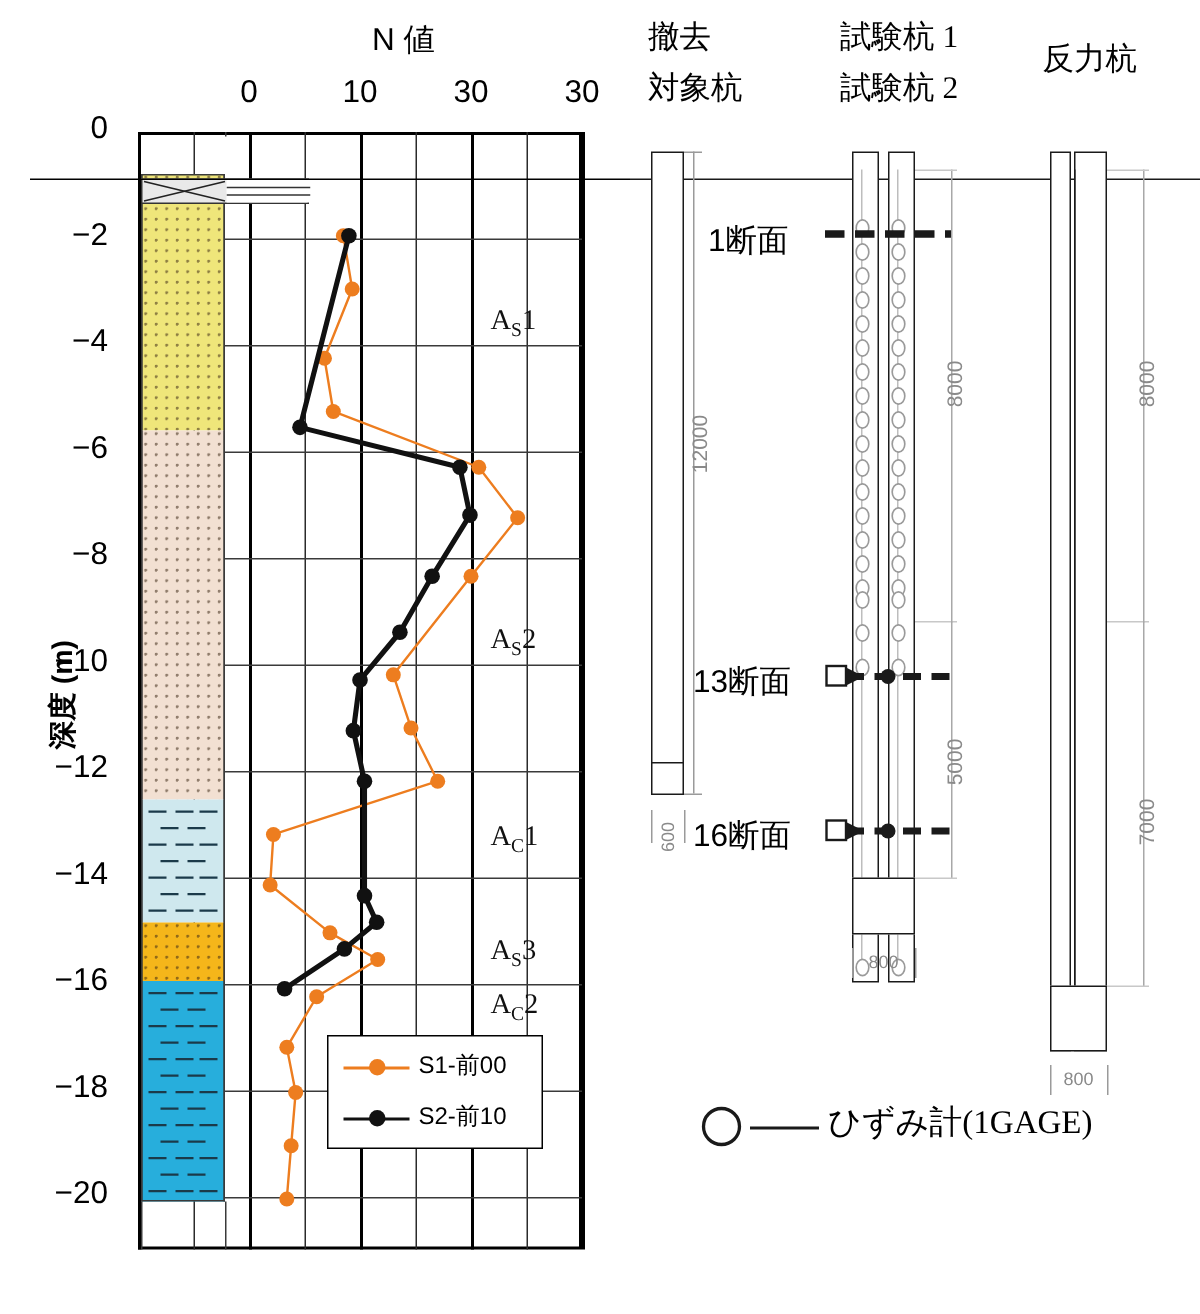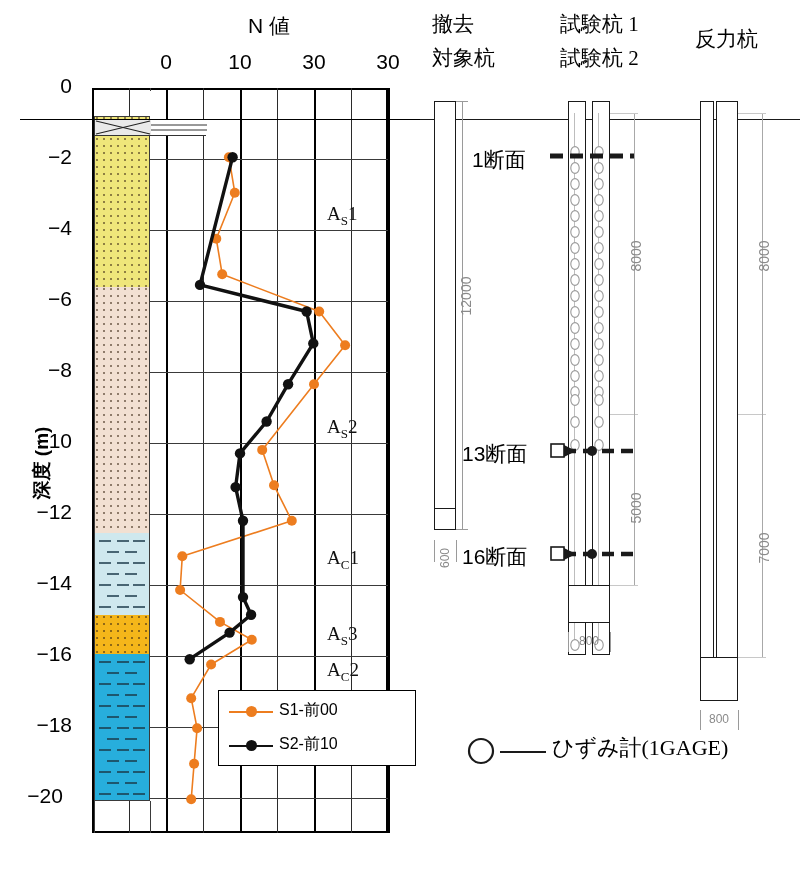--- a/index.html
+++ b/index.html
@@ -39,21 +39,21 @@
   
   #pave{left:94px;top:119px;width:112px;height:17px;background:#e9e9e9;border:1.3px solid #333;box-sizing:border-box;}
   #pave .xa,#pave .xb{position:absolute;left:0;top:0;width:56px;height:15px;}
 
   
   .laylab{font-size:19px;font-family:"Liberation Serif",serif;color:#111;}
   .laylab sub{font-size:13px;}
 
   
   #chartlegend{
-    left:218px;top:690px;width:198px;height:76px;
+    left:218px;top:690px;width:144px;height:76px;
     background:#fff;border:1.6px solid #000;box-sizing:border-box;
   }
   .lgrow{position:absolute;left:10px;height:22px;}
   .lgline{position:absolute;top:10px;left:0;width:44px;height:0;border-top:2px solid #000;}
   .lgdot{position:absolute;top:5px;left:17px;width:11px;height:11px;border-radius:50%;}
   .lgtxt{position:absolute;left:50px;top:-1px;font-size:16px;font-family:"Liberation Sans",sans-serif;white-space:nowrap;}
 
   
   .pilehead{font-size:21px;font-family:"Liberation Serif",serif;white-space:nowrap;}
   .dimtxt{
@@ -89,21 +89,21 @@
     <div class="abs ytick" style="top: 74px;">0</div>
     <div class="abs ytick" style="top: 144.952px;">−2</div>
     <div class="abs ytick" style="top: 215.905px;">−4</div>
     <div class="abs ytick" style="top: 286.857px;">−6</div>
     <div class="abs ytick" style="top: 357.81px;">−8</div>
     <div class="abs ytick" style="top: 428.762px;">−10</div>
     <div class="abs ytick" style="top: 499.714px;">−12</div>
     <div class="abs ytick" style="top: 570.667px;">−14</div>
     <div class="abs ytick" style="top: 641.619px;">−16</div>
     <div class="abs ytick" style="top: 712.571px;">−18</div>
-    <div class="abs ytick" style="top: 783.524px; text-align: center;">−20</div>
+    <div class="abs ytick" style="top: 783.524px;">−20</div>
   </div>
 
 <div id="bands">
     <div class="abs bandfill" style="top: 88px; height: 28.381px; background: rgb(175, 175, 175);"></div>
     <div class="abs bandfill" style="top: 116.381px; height: 170.286px; background: rgb(250, 231, 156);"></div>
     <div class="abs bandfill" style="top: 286.667px; height: 246.56px; background: rgb(251, 241, 234);"></div>
     <div class="abs bandfill" style="top: 533.226px; height: 81.5952px; background: rgb(228, 242, 247);"></div>
     <div class="abs bandfill" style="top: 614.821px; height: 39.0238px; background: rgb(251, 220, 154);"></div>
     <div class="abs bandfill" style="top: 653.845px; height: 147.226px; background: rgb(169, 216, 238);"></div>
   </div>

